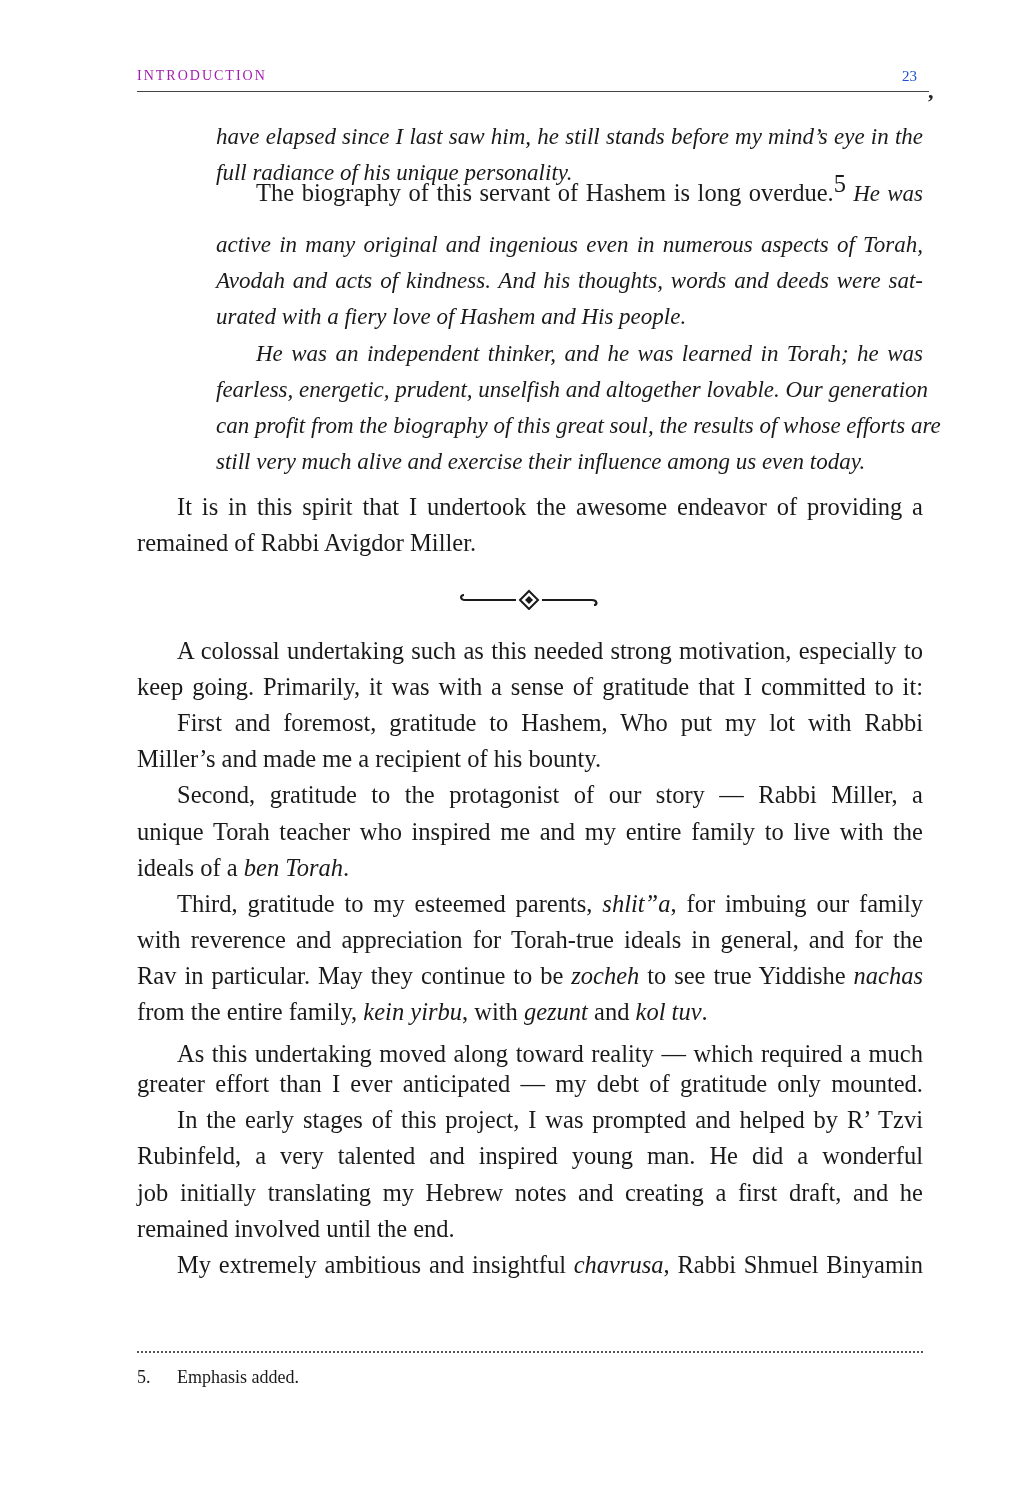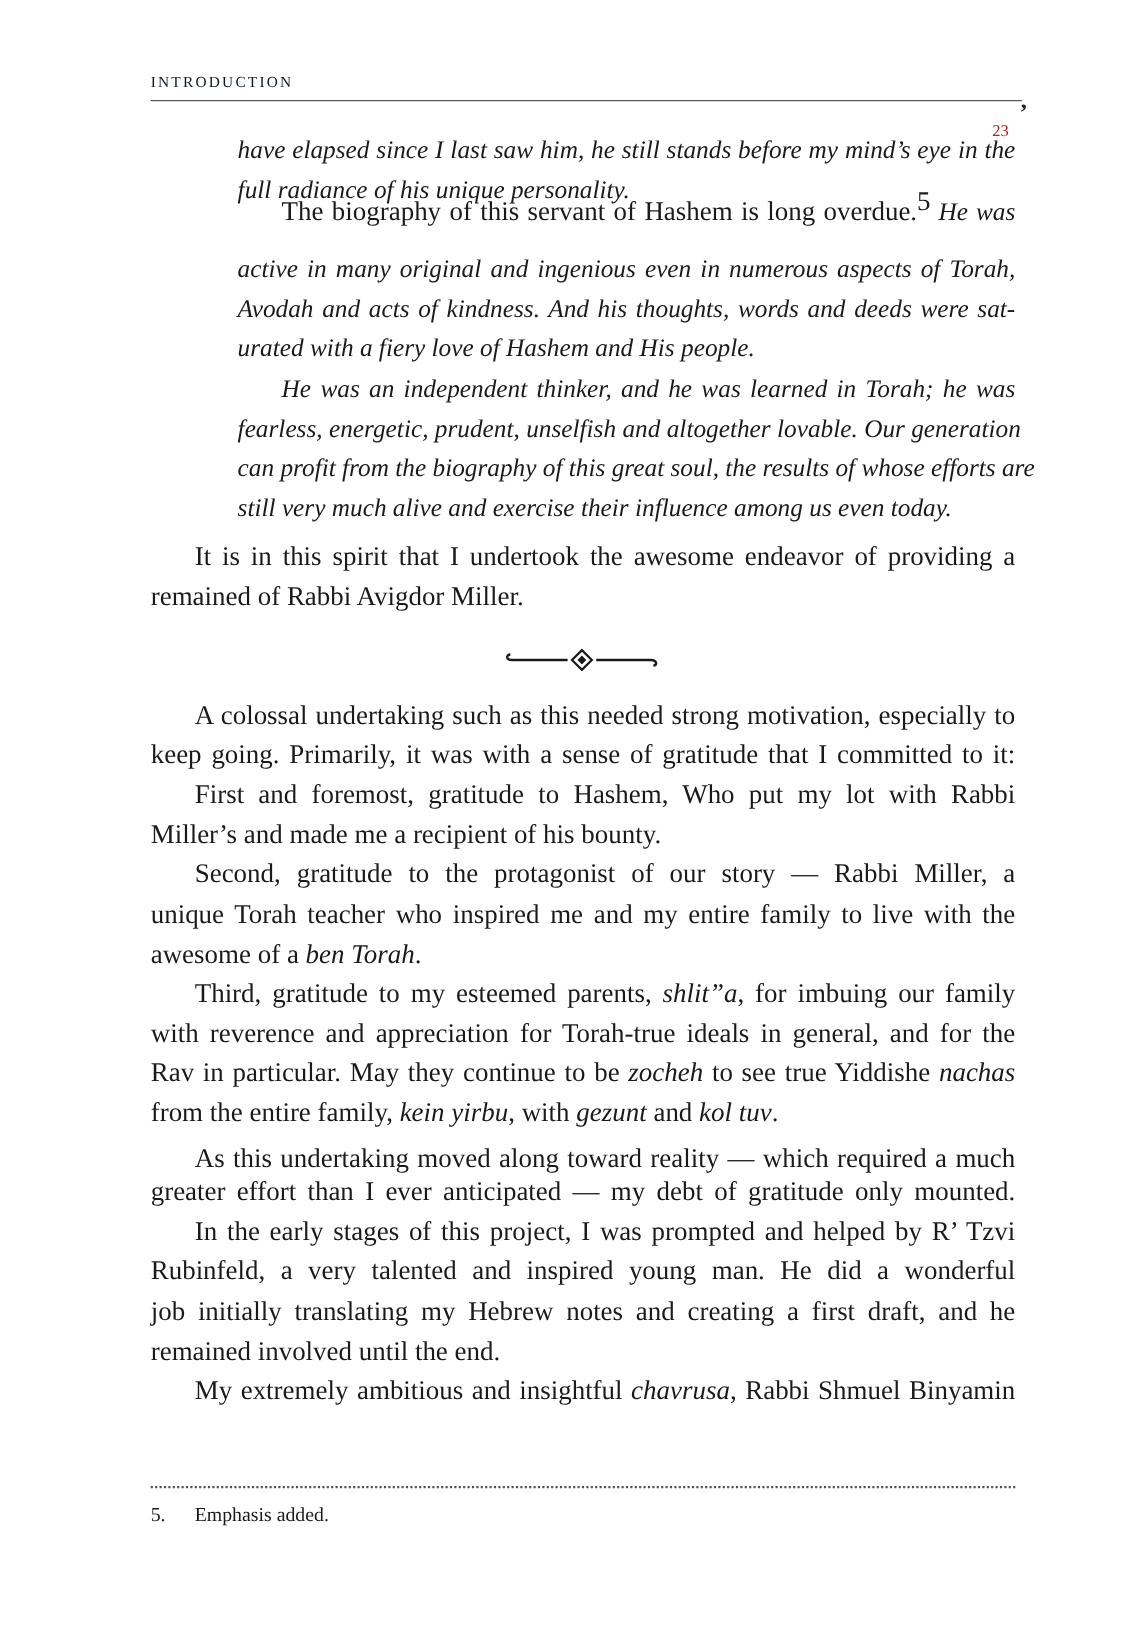--- a/index.html
+++ b/index.html
@@ -1,20 +1,20 @@
 <!DOCTYPE html>
 <html><head>
 <meta charset="utf-8">
 <style>
   html, body { margin: 0; padding: 0; background: #ffffff; }
   body { width: 1021px; height: 1492px; position: relative; overflow: hidden;
          font-family: "Liberation Serif", "DejaVu Serif", serif; color: #1a1a1a; }
   .header { position: absolute; left: 137px; top: 68px; width: 790px; height: 22px; }
-  .running-head { position: absolute; left: 0; top: 0; font-size: 14px; letter-spacing: 2px; color: #0f172a; }
-  .page-num { position: absolute; right: 10px; top: 0; font-size: 15px; color: #b91c1c; margin-top: 44px; }
+  .running-head { position: absolute; left: 0; top: 0; font-size: 14px; letter-spacing: 2px; color: #a21caf; }
+  .page-num { position: absolute; right: 10px; top: 0; font-size: 15px; color: #1d4ed8; }
   .head-rule { position: absolute; left: 137px; top: 91px; width: 792px; height: 0; border-top: 1.5px solid #444; }
   .head-hook { position: absolute; left: 928px; top: 80px; font-size: 22px; font-weight: bold; color: #222; line-height: 1; }
 
   .block { position: absolute; left: 0; width: 1021px; }
   .line { position: absolute; white-space: nowrap; font-size: 24.5px; line-height: 36px; }
   .quote .line { left: 216px; width: 707px; font-style: italic; font-size: 23px; }
   .quote .line.indent { left: 256px; width: 667px; }
   .body .line { left: 137px; width: 786px; }
   .body .line.indent { left: 177px; width: 746px; }
   .justify { text-align: justify; text-align-last: justify; }
@@ -64,21 +64,21 @@
   <polygon points="73,10 77,14 73,18 69,14" fill="#1a1a1a"></polygon>
 </svg>
 
 <div class="block body" id="body2">
     <div class="line indent justify" style="top: 633px;"><span>A colossal undertaking such as this needed strong motivation, especially to</span></div>
     <div class="line justify" style="top: 669.1px;"><span>keep going. Primarily, it was with a sense of gratitude that I committed to it:</span></div>
     <div class="line indent justify" style="top: 705.2px;"><span>First and foremost, gratitude to Hashem, Who put my lot with Rabbi</span></div>
     <div class="line" style="top: 741.3px;"><span>Miller’s and made me a recipient of his bounty.</span></div>
     <div class="line indent justify" style="top: 777.4px;"><span>Second, gratitude to the protagonist of our story — Rabbi Miller, a</span></div>
     <div class="line justify" style="top: 813.5px;"><span>unique Torah teacher who inspired me and my entire family to live with the</span></div>
-    <div class="line" style="top: 849.6px;"><span>awesome of a </span><span class="it">ben Torah</span><span>.</span></div>
+    <div class="line" style="top: 849.6px;"><span>ideals of a </span><span class="it">ben Torah</span><span>.</span></div>
     <div class="line indent justify" style="top: 885.7px;"><span>Third, gratitude to my esteemed parents, </span><span class="it">shlit”a</span><span>, for imbuing our family</span></div>
     <div class="line justify" style="top: 921.8px;"><span>with reverence and appreciation for Torah-true ideals in general, and for the</span></div>
     <div class="line justify" style="top: 957.9px;"><span>Rav in particular. May they continue to be </span><span class="it">zocheh</span><span> to see true Yiddishe </span><span class="it">nachas</span></div>
     <div class="line" style="top: 994px;"><span>from the entire family, </span><span class="it">kein yirbu</span><span>, with </span><span class="it">gezunt</span><span> and </span><span class="it">kol tuv</span><span>.</span></div>
     <div class="line indent justify" style="top: 1036px;"><span>As this undertaking moved along toward reality — which required a much</span></div>
     <div class="line justify" style="top: 1066.2px;"><span>greater effort than I ever anticipated — my debt of gratitude only mounted.</span></div>
     <div class="line indent justify" style="top: 1102.3px;"><span>In the early stages of this project, I was prompted and helped by R’ Tzvi</span></div>
     <div class="line justify" style="top: 1138.4px;"><span>Rubinfeld, a very talented and inspired young man. He did a wonderful</span></div>
     <div class="line justify" style="top: 1174.5px;"><span>job initially translating my Hebrew notes and creating a first draft, and he</span></div>
     <div class="line" style="top: 1210.6px;"><span>remained involved until the end.</span></div>

